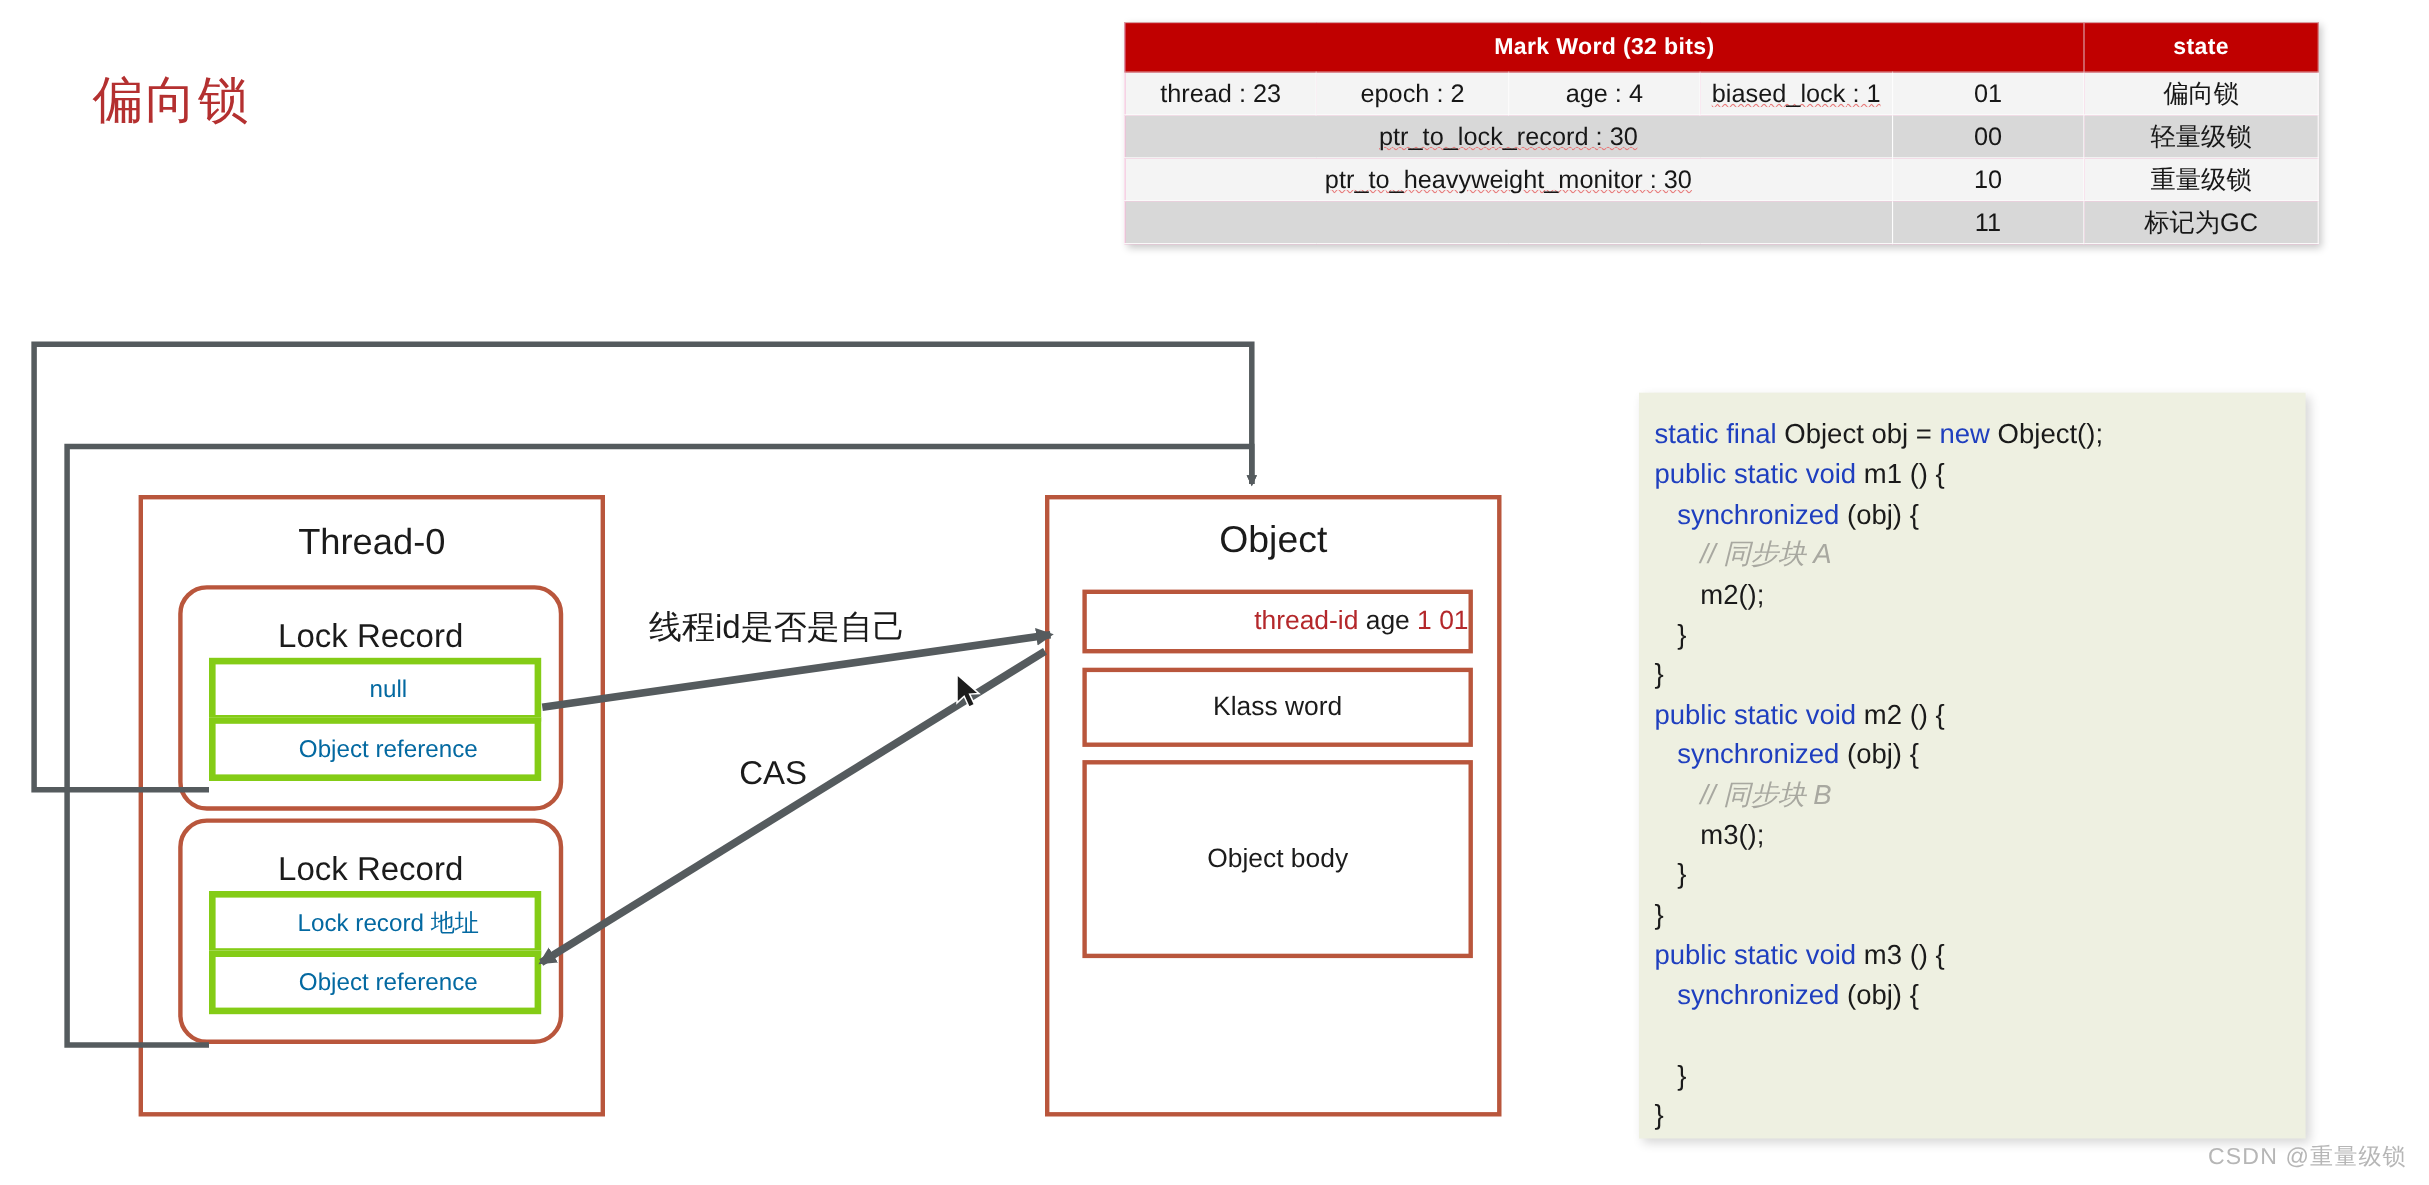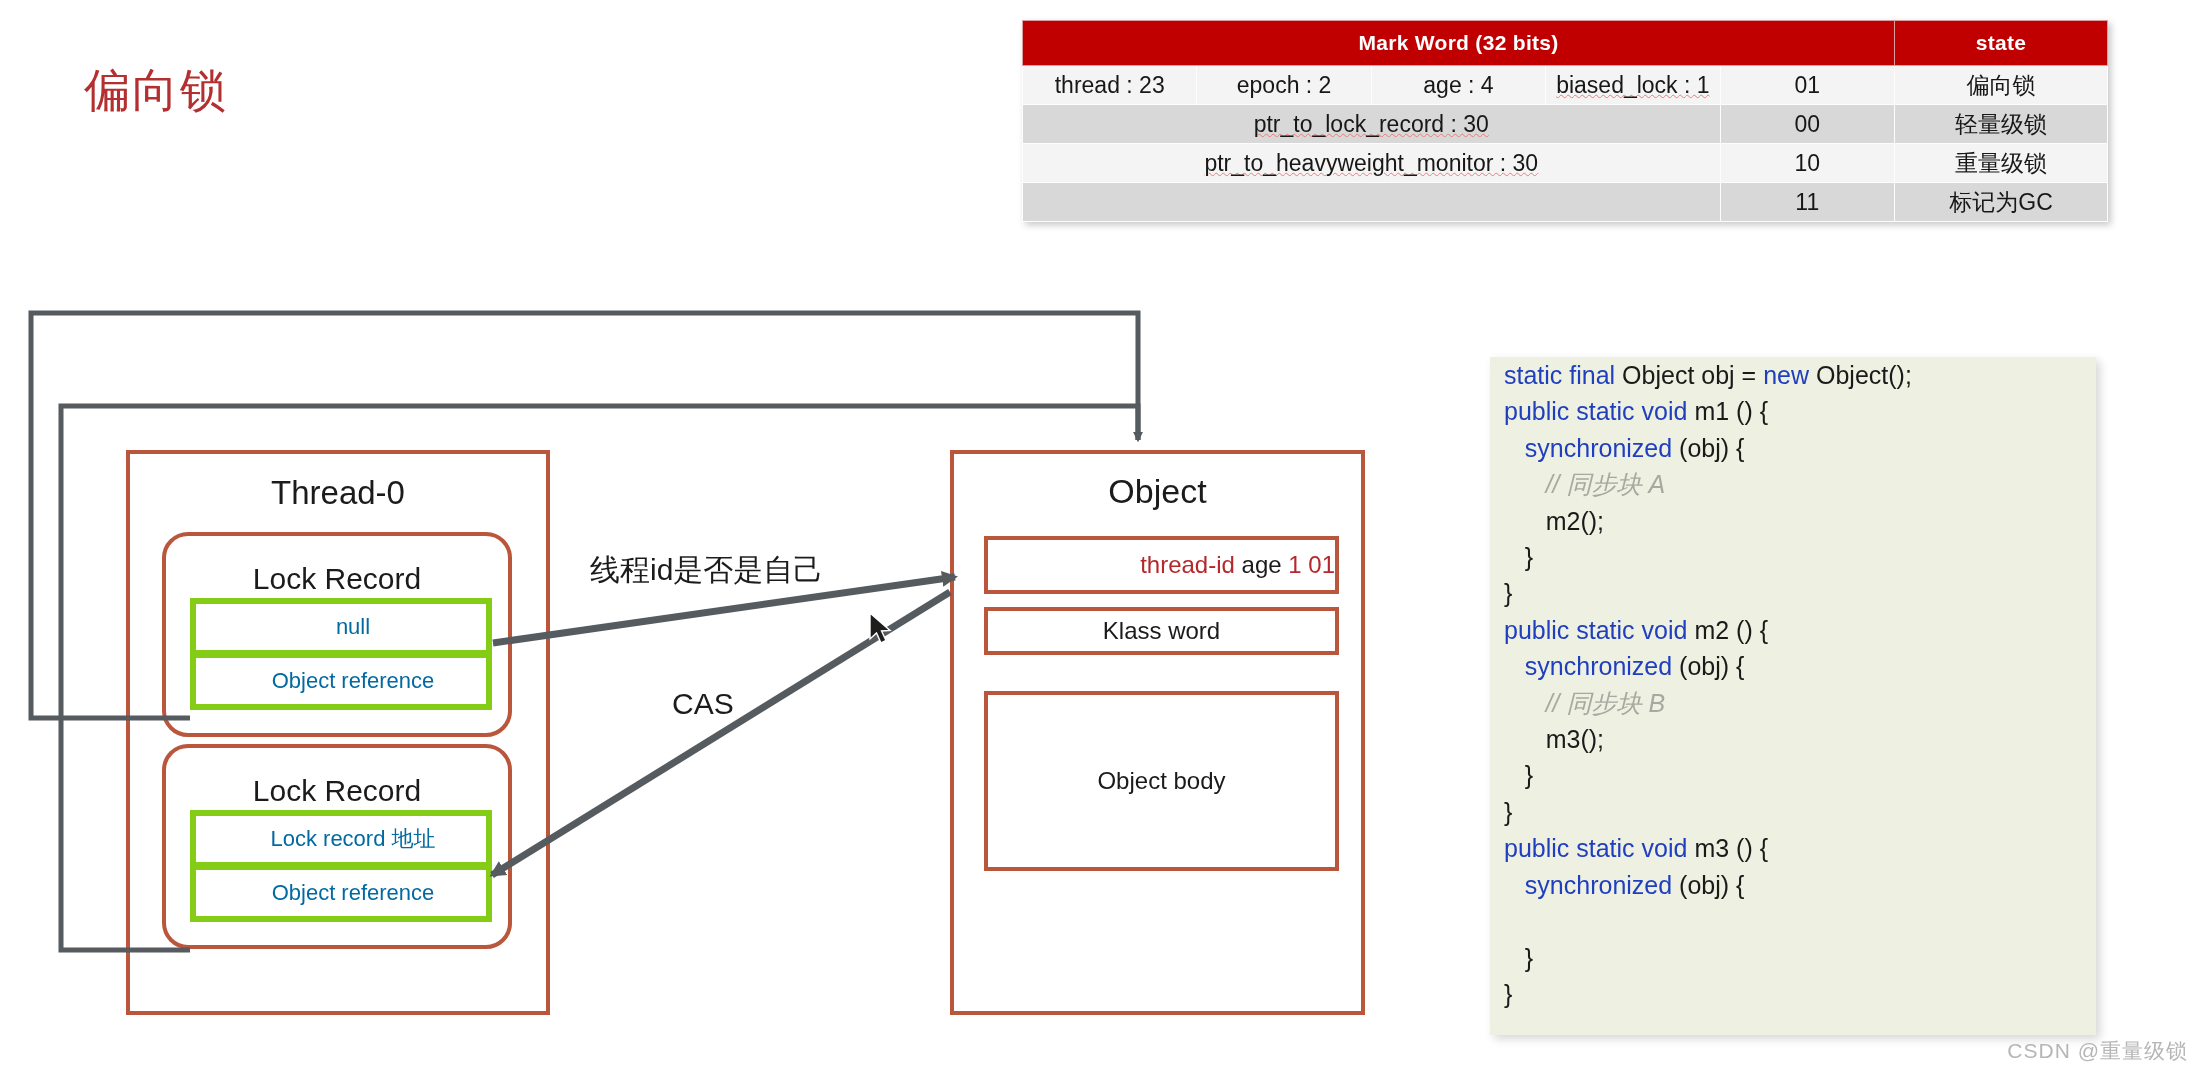--- a/index.html
+++ b/index.html
@@ -22,21 +22,21 @@
   .row-d td{background:#d8d8d8;}
   .row-l td{background:#f4f4f4;}
   .sq{text-decoration:underline;text-decoration-color:#e87d7d;
       text-decoration-style:wavy;text-decoration-thickness:1px;}
   .st-cn{font-size:23px;}
   .gcmark{font-size:23px;}
 
   
   .codepanel{position:absolute;left:1490px;top:357px;width:606px;height:678px;
     background:#eef0e1;box-shadow:4px 4px 9px rgba(0,0,0,.16);
-    padding:0 0 0 14px;box-sizing:border-box;}
+    padding:20px 0 0 14px;box-sizing:border-box;}
   .codepanel .line{font-size:25px;line-height:36.4px;white-space:pre;
     font-family:"Liberation Sans","DejaVu Sans",sans-serif;color:#1a1a1a;}
   .kw{color:#1f3fbf;}
   .cmt{color:#a8a8a0;font-style:italic;}
 
   
   .thread-box{position:absolute;left:126px;top:450px;width:424px;height:565px;
     border:4px solid #b9563c;background:#fff;box-sizing:border-box;}
   .thread-title{position:absolute;left:0;top:20px;width:100%;text-align:center;
     font-size:33px;color:#1b1b1b;}
@@ -151,21 +151,21 @@
   <div class="object-title">Object</div>
 
   <div class="obj-slot" style="top:82px;height:58px;justify-content:flex-end;">
     <span class="red">thread-id</span>
     <span>&nbsp;</span>
     <span>age</span>
     <span>&nbsp;</span>
     <span class="red">1 01</span>
   </div>
 
-  <div class="obj-slot" style="top:153px;height:48px;">Klass word</div>
+  <div class="obj-slot" style="top:153px;height:72px;">Klass word</div>
 
   <div class="obj-slot" style="top:237px;height:180px;">Object body</div>
 </div>
 
 <div class="arrow-label" style="left:590px;top:550px;">线程id是否是自己</div>
 <div class="arrow-label" style="left:672px;top:687px;">CAS</div>
 
 <svg class="overlay" viewBox="0 0 2208 1077">
   <defs>
     <marker id="arrowGray" markerWidth="11" markerHeight="11" refX="8" refY="5.5" orient="auto" markerUnits="userSpaceOnUse">

